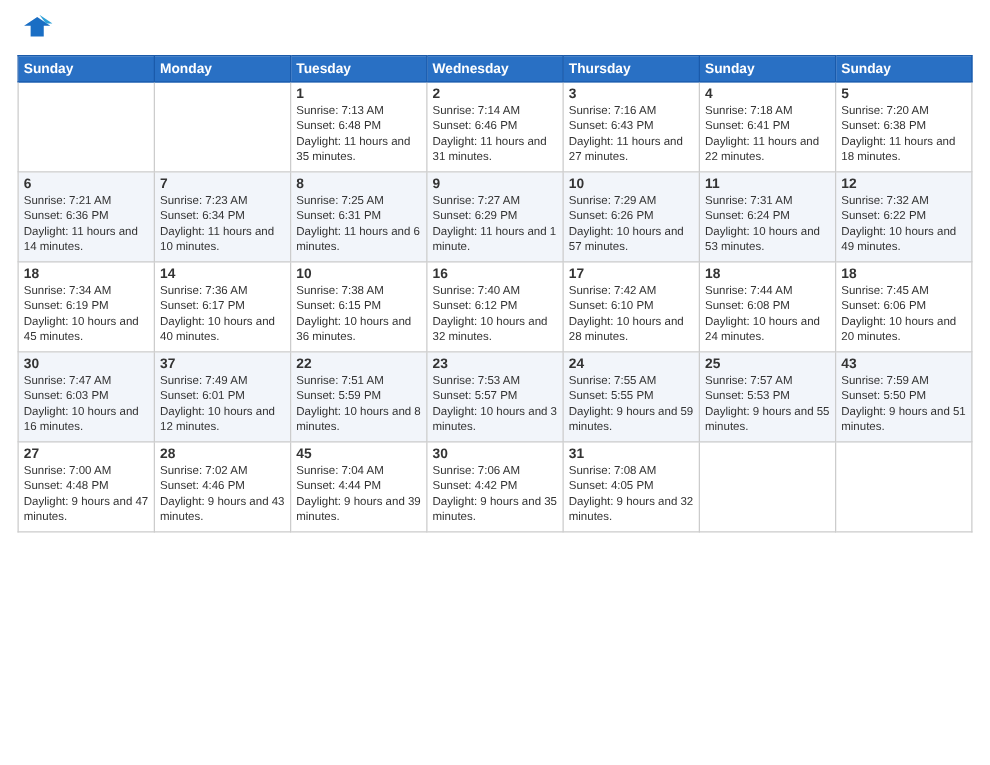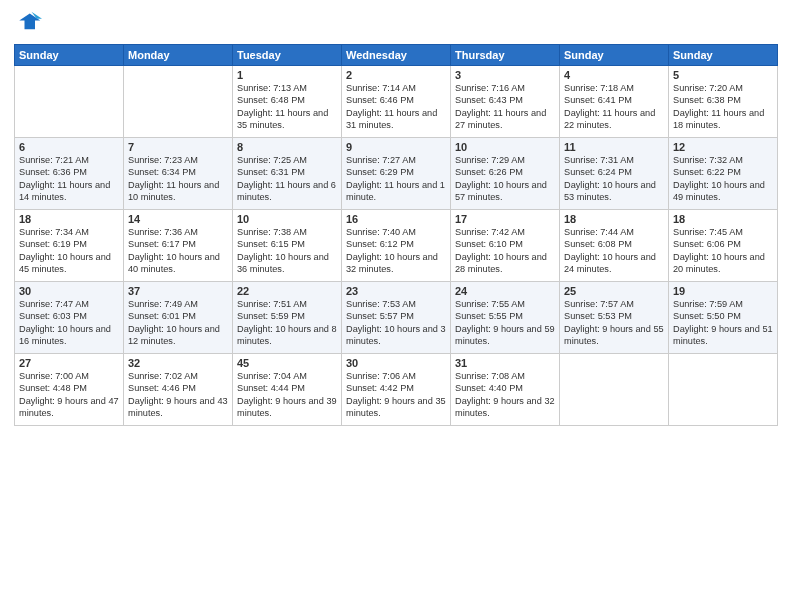--- a/index.html
+++ b/index.html
@@ -311,37 +311,37 @@
 and 59 minutes.</div>
           </td>
           <td>
             <span class="day-num">25</span>
             <div class="day-info">Sunrise: 7:57 AM
 Sunset: 5:53 PM
 Daylight: 9 hours
 and 55 minutes.</div>
           </td>
           <td>
-            <span class="day-num">19</span>
+            <span class="day-num">43</span>
             <div class="day-info">Sunrise: 7:59 AM
 Sunset: 5:50 PM
 Daylight: 9 hours
 and 51 minutes.</div>
           </td>
         </tr>
         <tr>
           <td>
             <span class="day-num">27</span>
             <div class="day-info">Sunrise: 7:00 AM
 Sunset: 4:48 PM
 Daylight: 9 hours
 and 47 minutes.</div>
           </td>
           <td>
-            <span class="day-num">32</span>
+            <span class="day-num">28</span>
             <div class="day-info">Sunrise: 7:02 AM
 Sunset: 4:46 PM
 Daylight: 9 hours
 and 43 minutes.</div>
           </td>
           <td>
             <span class="day-num">45</span>
             <div class="day-info">Sunrise: 7:04 AM
 Sunset: 4:44 PM
 Daylight: 9 hours
@@ -350,21 +350,21 @@
           <td>
             <span class="day-num">30</span>
             <div class="day-info">Sunrise: 7:06 AM
 Sunset: 4:42 PM
 Daylight: 9 hours
 and 35 minutes.</div>
           </td>
           <td>
             <span class="day-num">31</span>
             <div class="day-info">Sunrise: 7:08 AM
-Sunset: 4:40 PM
+Sunset: 4:05 PM
 Daylight: 9 hours
 and 32 minutes.</div>
           </td>
           <td class="empty"></td>
           <td class="empty"></td>
         </tr>
       </tbody>
   </table>
 </div>
 

